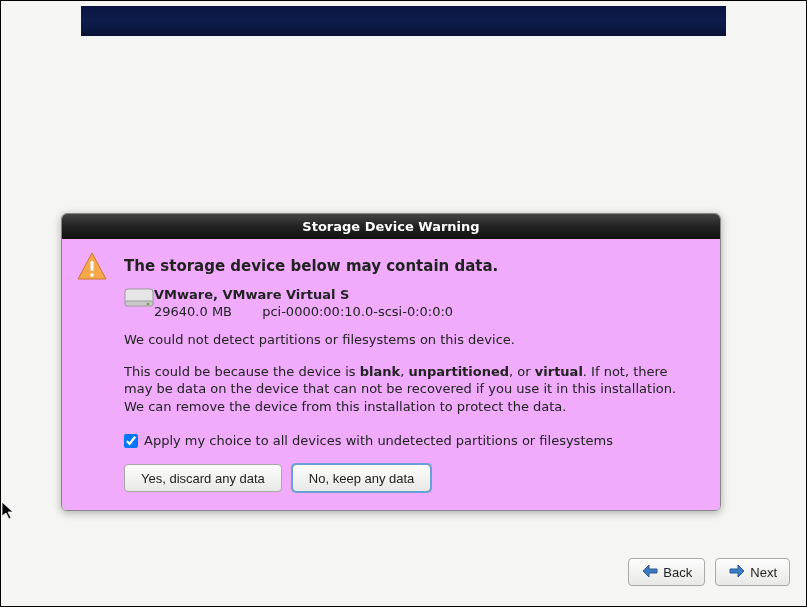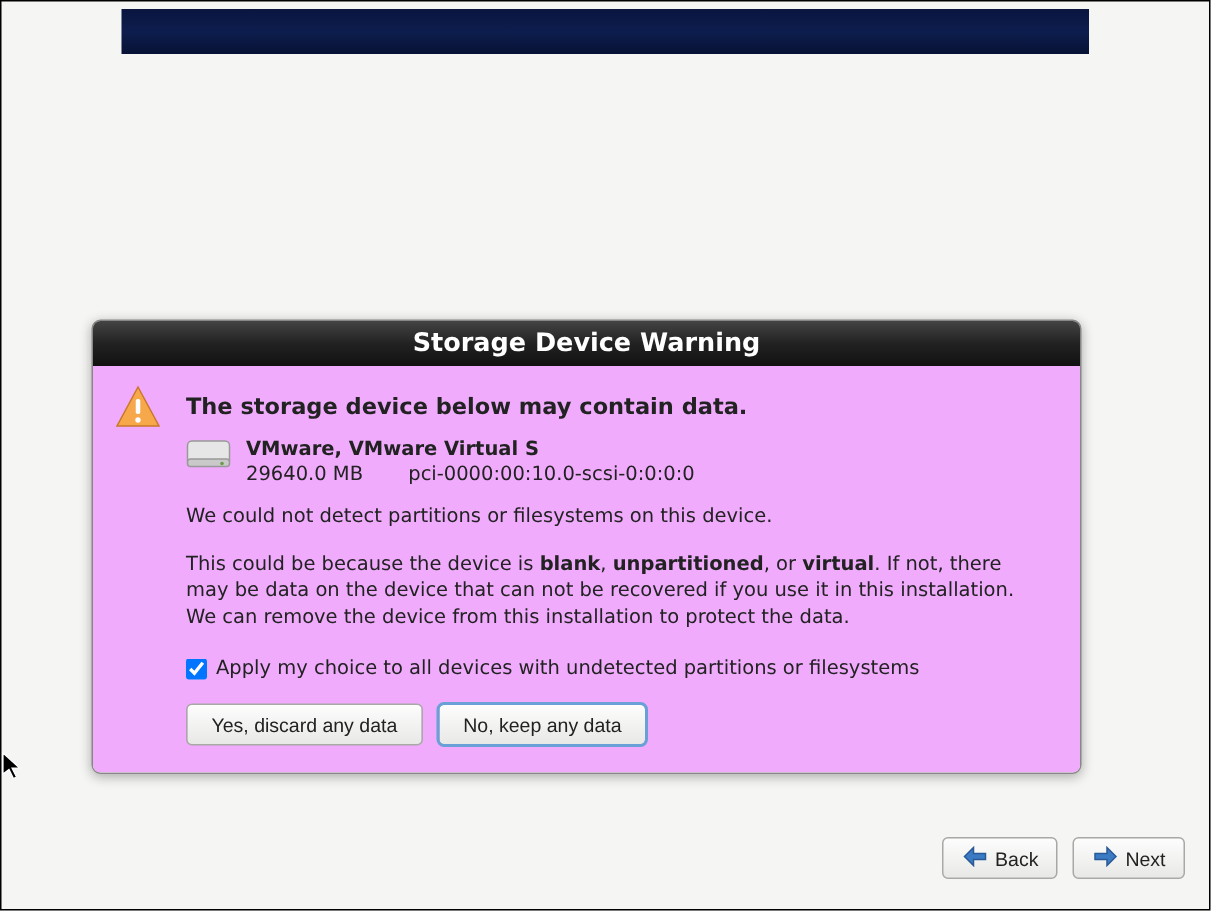--- a/index.html
+++ b/index.html
@@ -30,21 +30,21 @@
       background: #fff;
       border: 1px solid #888;
       border-radius: 6px;
       box-shadow: 0 2px 8px rgba(0,0,0,0.3);
       overflow: hidden;
     }
     .dialog-title {
       background: linear-gradient(to bottom, #444 0%, #222 50%, #111 100%);
       color: #fff;
       font-weight: bold;
-      font-size: 17px;
+      font-size: 13px;
       text-align: center;
       padding: 5px 0;
     }
     .dialog-body {
       padding: 18px 18px 14px 18px;
       background: #f0abfc;
       position: relative;
     }
     .warn-icon {
       position: absolute;
@@ -56,21 +56,20 @@
       margin-left: 44px;
     }
     .heading {
       font-weight: bold;
       font-size: 15px;
       margin-bottom: 12px;
     }
     .device-row {
       display: flex;
       align-items: flex-start;
-      gap: 10px;
       margin-bottom: 12px;
     }
     .disk-icon svg { width: 30px; height: 22px; }
     .device-name { font-weight: bold; font-size: 13px; }
     .device-meta { font-size: 13px; color: #222; margin-top: 2px; }
     .device-meta .size { display:inline-block; margin-right: 26px; }
     .paragraph { font-size: 13px; line-height: 1.35; margin-bottom: 14px; max-width: 560px; }
     .paragraph b { font-weight: bold; }
     .checkbox-row {
       display: flex;

